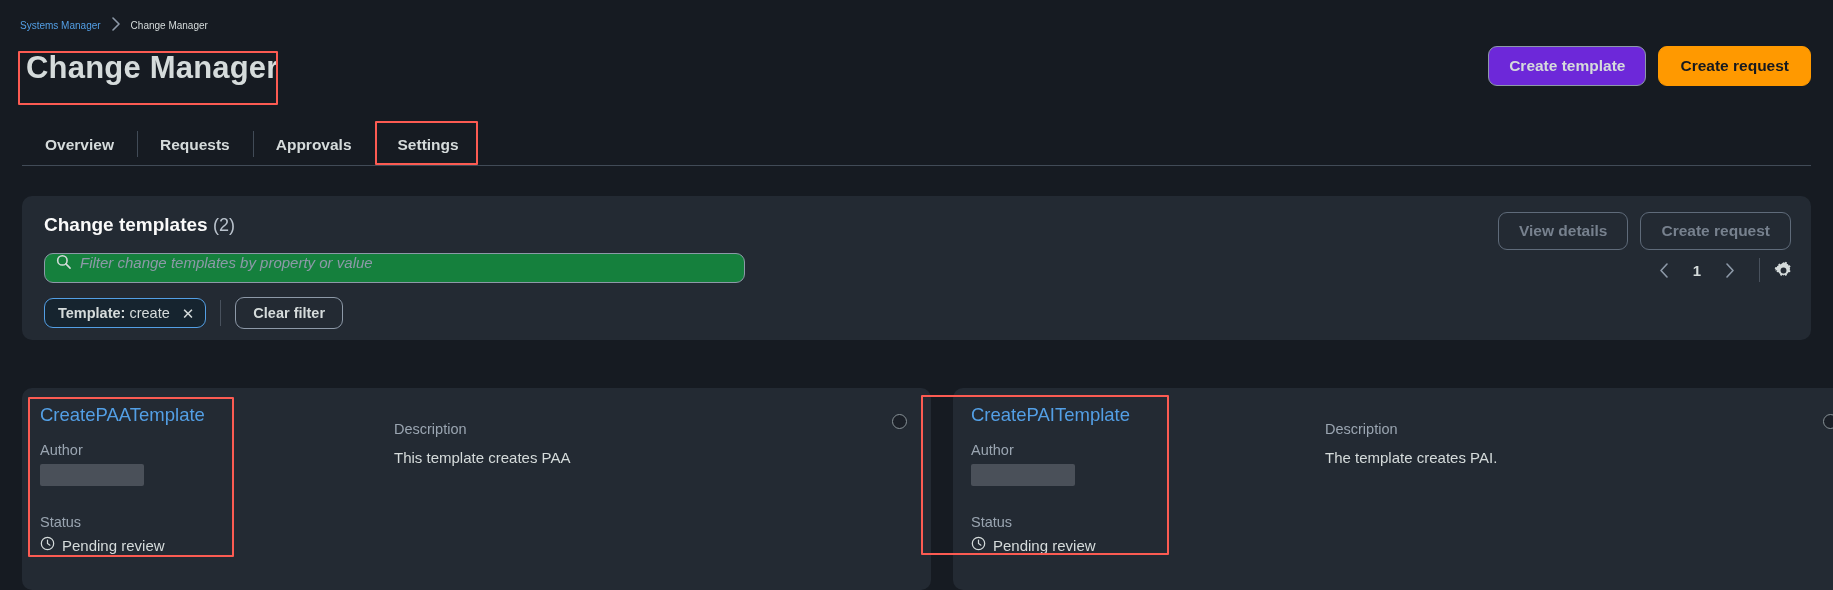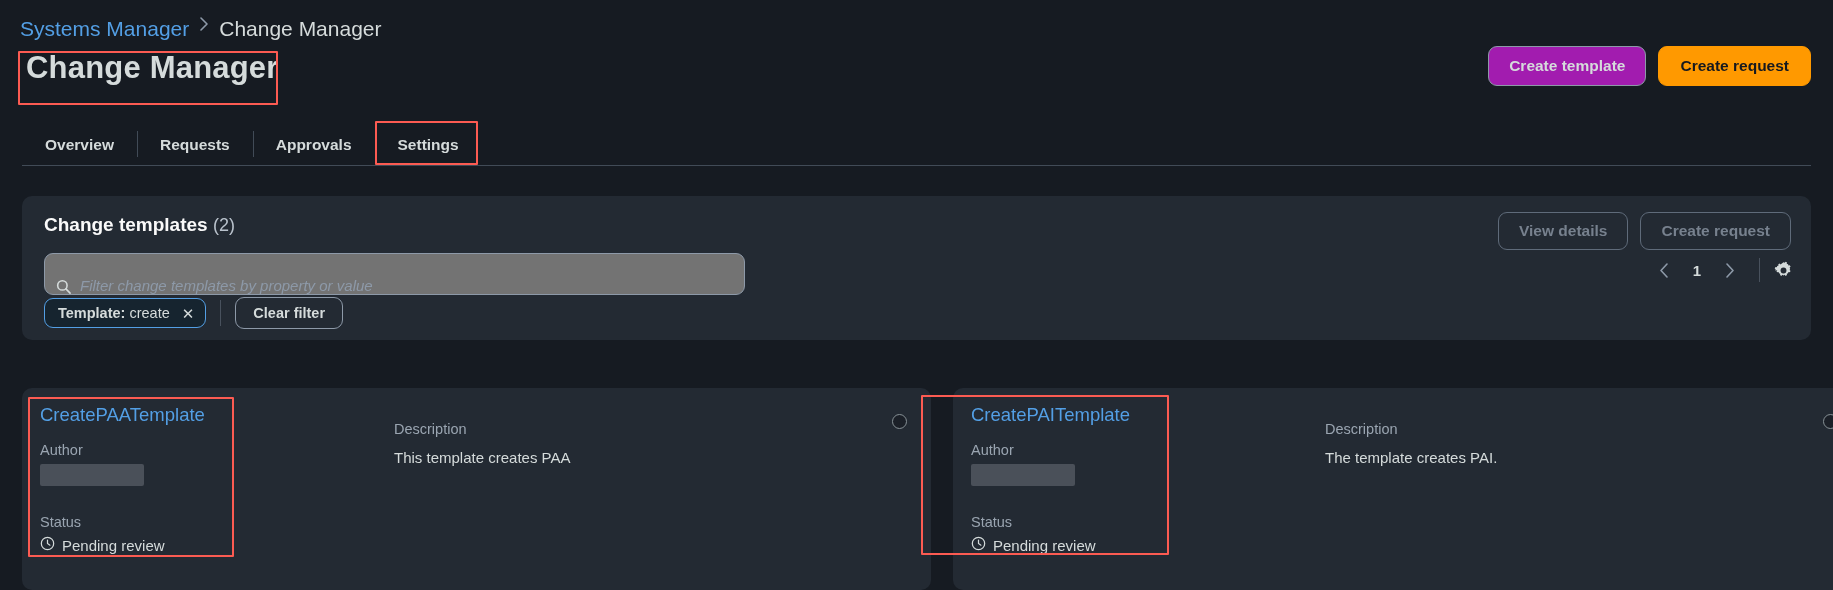--- a/index.html
+++ b/index.html
@@ -7,22 +7,22 @@
     width: 1833px; height: 590px;
     background: #161b22;
     font-family: "Liberation Sans", sans-serif;
     overflow: hidden;
   }
   body { position: relative; color: #d5dbdb; }
 
   
   .breadcrumb {
     position: absolute; left: 20px; top: 17px;
-    display: flex; gap: 10px;
-    font-size: 21px;
+    display: flex; align-items: center; gap: 10px;
+    font-size: 10px;
   }
   .bc-link { color: #539fe5; cursor: pointer; }
   .bc-sep { color: #8d99a8; font-size: 15px; line-height: 1; }
   .bc-current { color: #d5dbdb; }
 
   
   .page-title {
     position: absolute; left: 26px; top: 50px;
     font-size: 31px; font-weight: 700; color: #d5dbdb;
     letter-spacing: .2px;
@@ -41,21 +41,21 @@
     position: absolute; right: 22px; top: 46px;
     display: flex; align-items: center; gap: 12px;
   }
   .btn {
     font-family: "Liberation Sans", sans-serif;
     font-size: 15.5px; font-weight: 700;
     border-radius: 9px; cursor: pointer;
     display: inline-flex; align-items: center; justify-content: center;
   }
   .btn-normal {
-    background: #a21caf; border: 1px solid #8d99a8;
+    background: #6d28d9; border: 1px solid #8d99a8;
     color: #d5dbdb; padding: 10px 20px;
   }
   .btn-primary {
     background: #ff9900; border: 1px solid #ff9900;
     color: #16191f; padding: 10px 21px;
   }
   .btn-disabled {
     background: #232a33; border: 1px solid #5f6b7a;
     color: #77818e; padding: 9px 20px; cursor: default;
   }
@@ -99,24 +99,24 @@
   .panel-actions {
     position: absolute; right: 20px; top: 16px;
     display: flex; gap: 12px;
   }
 
   .filter-row {
     position: absolute; left: 22px; top: 57px; right: 18px; height: 32px;
   }
   .search-box {
     position: absolute; left: 0; top: 0;
-    width: 701px; height: 42px;
-    background: #737373; border: 1px solid #8d99a8;
+    width: 701px; height: 30px;
+    background: #15803d; border: 1px solid #8d99a8;
     border-radius: 9px;
-    display: flex; align-items: flex-end; gap: 9px; padding: 0 11px;
+    display: flex; align-items: flex-start; gap: 9px; padding: 0 11px;
   }
   .search-box input {
     flex: 1; background: transparent; border: none; outline: none;
     color: #d5dbdb; font-size: 15px;
     font-family: "Liberation Sans", sans-serif;
   }
   .search-box input::placeholder { color: #8d99a8; font-style: italic; }
   .search-icon svg { display: block; }
 
   .pagination {

